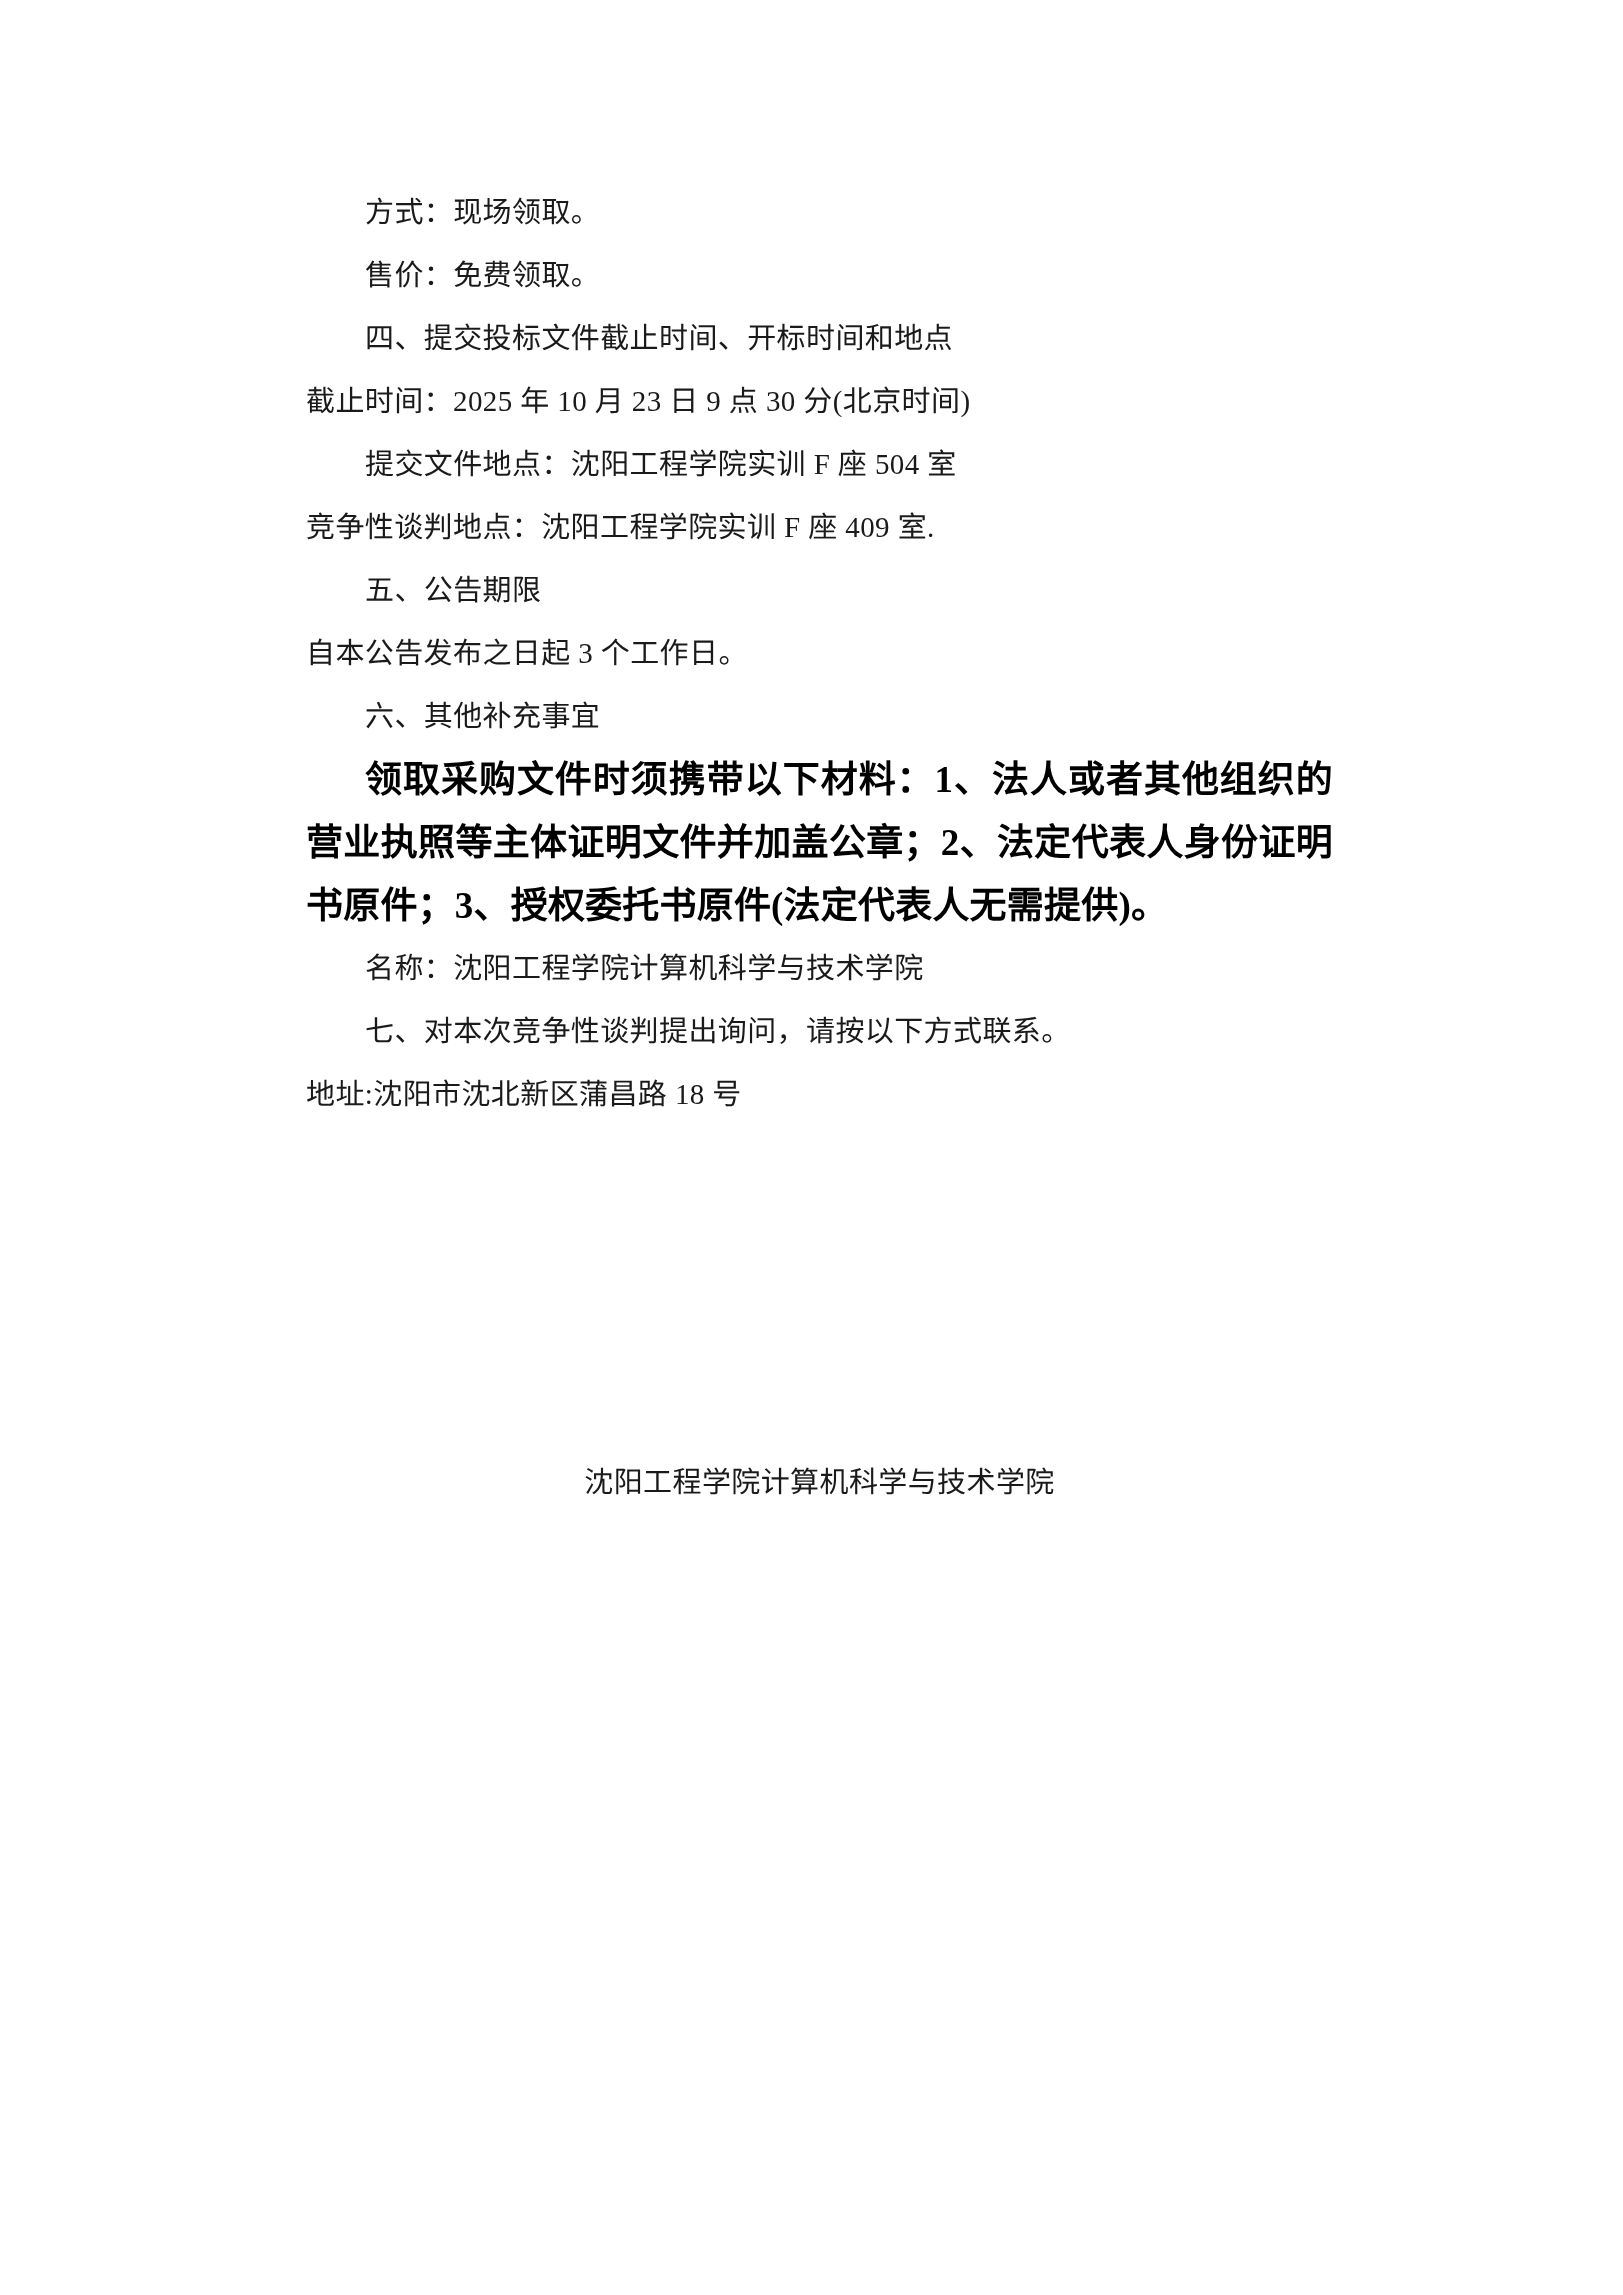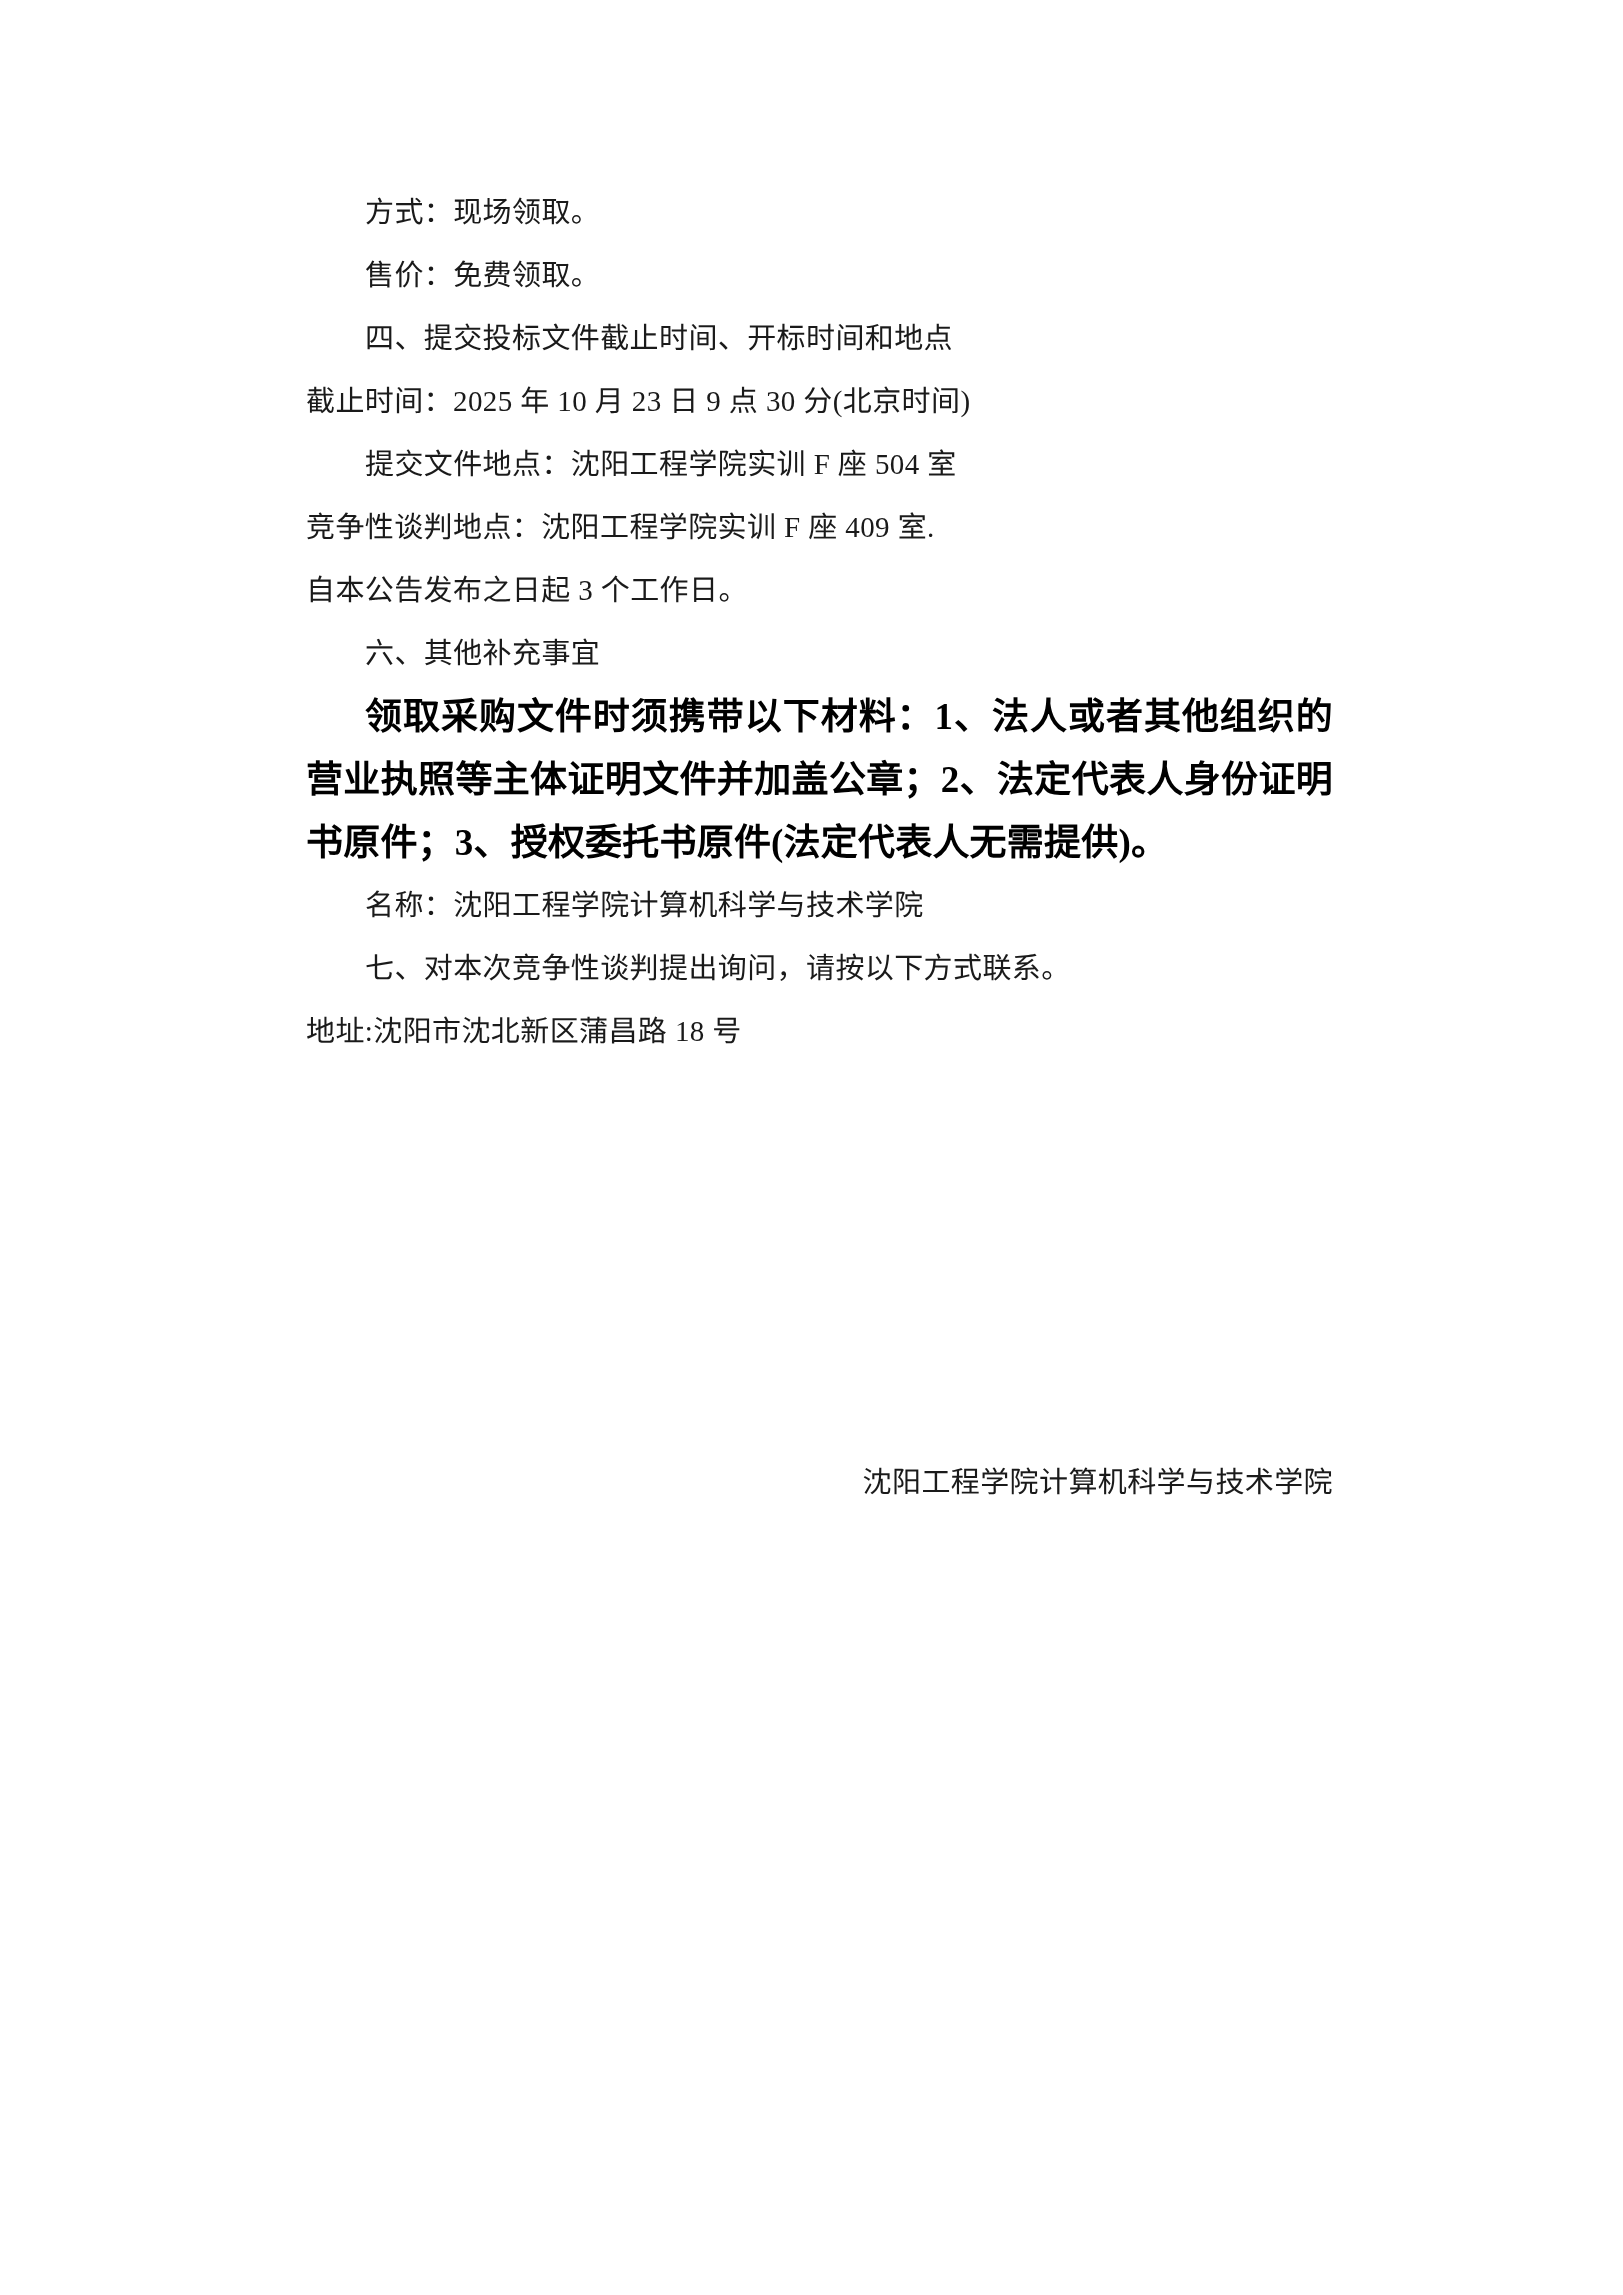--- a/index.html
+++ b/index.html
@@ -46,21 +46,21 @@
     text-indent: 59px;
     text-align: justify;
     color: #000000;
     font-weight: bold;
   }
   .signature-block {
     position: absolute;
     left: 306px;
     top: 1451px;
     width: 1027px;
-    text-align: right;
+    text-align: center;
   }
   .sig-line {
     font-size: 29px;
     line-height: 63px;
     letter-spacing: 0.4px;
     color: #1a1a1a;
   }
   .sig-date {
     font-size: 29px;
     line-height: 63px;
@@ -75,20 +75,21 @@
 <div class="page">
 
   <div class="content">
 
     <div class="line indent">方式：现场领取。</div>
     <div class="line indent">售价：免费领取。</div>
     <div class="line indent">四、提交投标文件截止时间、开标时间和地点</div>
     <div class="line">截止时间：2025 年 10 月 23 日 9 点 30 分(北京时间)</div>
     <div class="line indent">提交文件地点：沈阳工程学院实训 F 座 504 室</div>
     <div class="line">竞争性谈判地点：沈阳工程学院实训 F 座 409 室.</div>
+    <div class="line indent">五、公告期限</div>
     <div class="line">自本公告发布之日起 3 个工作日。</div>
     <div class="line indent">六、其他补充事宜</div>
 
     <div class="para">领取采购文件时须携带以下材料：1、法人或者其他组织的营业执照等主体证明文件并加盖公章；2、法定代表人身份证明书原件；3、授权委托书原件(法定代表人无需提供)。</div>
 
     <div class="line indent">名称：沈阳工程学院计算机科学与技术学院</div>
     <div class="line indent">七、对本次竞争性谈判提出询问，请按以下方式联系。</div>
     <div class="line">地址:沈阳市沈北新区蒲昌路 18 号</div>
 
   </div>

